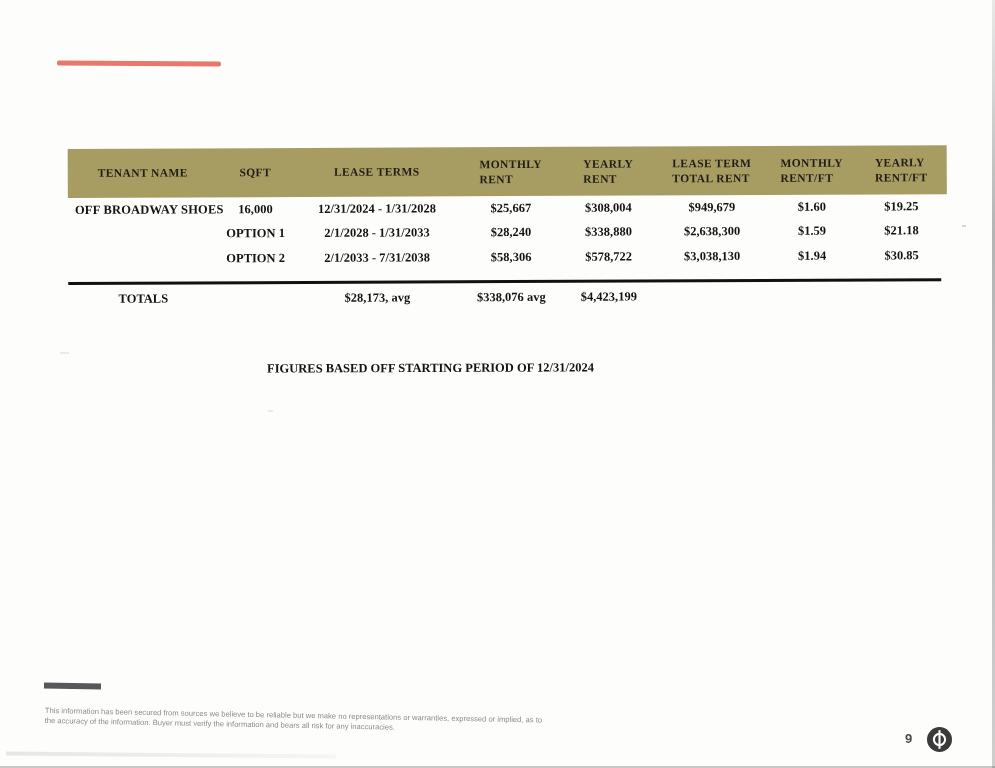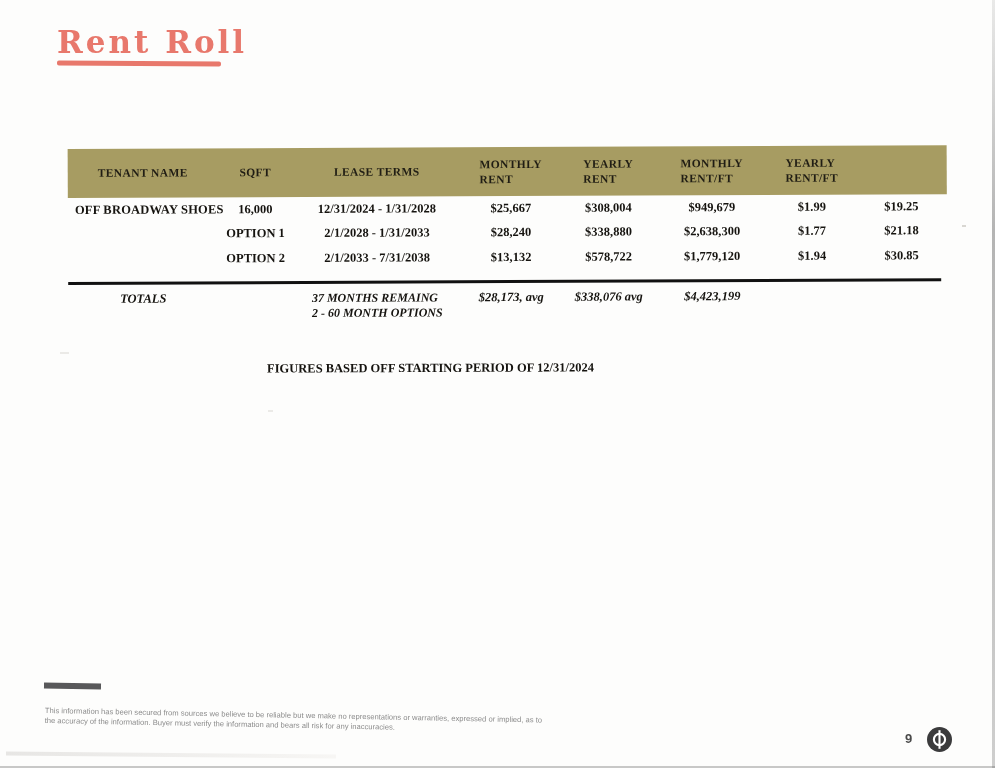--- a/index.html
+++ b/index.html
@@ -34,42 +34,41 @@
   .band{background:#a79c62;height:49px;align-items:center;}
   .hc{display:flex;justify-content:center;align-items:center;
     font-weight:bold;font-size:11.5px;letter-spacing:.4px;color:#201d14;}
   .hc span{white-space:pre-line;text-align:left;line-height:1.25;}
   .row{height:24.5px;align-items:center;font-weight:bold;font-size:12.5px;}
   .row:first-of-type{margin-top:19px;}
   .cell{text-align:center;white-space:nowrap;}
   .cell.tenant{text-align:right;padding-left:7px;letter-spacing:.2px;}
   .totals-line{border-top:3px solid #111;width:873px;margin-top:10px;}
   .totals-row{margin-top:7px;font-weight:bold;font-size:12.5px;align-items:flex-start;}
-  .totals-row .cell{white-space:normal;font-style:italic;}
+  .totals-row .cell{white-space:normal;}
   .lease-summary{display:flex;justify-content:center;}
   .lease-summary span{white-space:pre-line;text-align:left;line-height:1.25;font-size:12px;}
   .footnote{position:absolute;left:68px;top:361px;width:725px;text-align:center;
     font-weight:bold;font-size:12.5px;color:#161410;transform:rotate(-0.2deg);}
 
   
   .footer-bar{position:absolute;left:44px;top:683px;width:57px;height:6px;
     background:#58585a;transform:rotate(0.8deg);}
   .disclaimer{position:absolute;left:45px;top:706px;width:505px;
     font-family:"Liberation Sans",sans-serif;font-size:7.6px;line-height:10px;
     color:#8b8b8b;transform:rotate(1.1deg);transform-origin:left top;}
   .page-number{position:absolute;left:905px;top:731px;
     font-family:"Liberation Sans",sans-serif;font-weight:bold;font-size:13px;color:#4a4a4a;}
   .logo{position:absolute;left:926px;top:726px;width:27px;height:27px;}
 </style>
 </head>
 <body>
 
 <div class="page">
 
-  <div class="title">Rent Roll</div>
   <div class="title-underline"></div>
 
   <div class="table-wrap">
 
     <div class="grid band">
       <div class="hc">
           <span>TENANT NAME</span>
         </div>
       <div class="hc">
           <span>SQFT</span>
@@ -79,71 +78,71 @@
         </div>
       <div class="hc">
           <span>MONTHLY
 RENT</span>
         </div>
       <div class="hc">
           <span>YEARLY
 RENT</span>
         </div>
       <div class="hc">
+          <span>LEASE TERM
+TOTAL RENT</span>
+        </div>
+      <div class="hc">
           <span>MONTHLY
 RENT/FT</span>
         </div>
       <div class="hc">
           <span>YEARLY
 RENT/FT</span>
         </div>
     </div>
 
     <div class="grid row">
       <div class="cell tenant">OFF BROADWAY SHOES</div>
       <div class="cell">16,000</div>
       <div class="cell">12/31/2024  -  1/31/2028</div>
       <div class="cell">$25,667</div>
       <div class="cell">$308,004</div>
       <div class="cell">$949,679</div>
-      <div class="cell">$1.99</div>
+      <div class="cell">$1.60</div>
       <div class="cell">$19.25</div>
     </div>
 
     <div class="grid row">
       <div class="cell tenant"></div>
       <div class="cell">OPTION 1</div>
       <div class="cell">2/1/2028  -  1/31/2033</div>
       <div class="cell">$28,240</div>
       <div class="cell">$338,880</div>
       <div class="cell">$2,638,300</div>
-      <div class="cell">$1.77</div>
+      <div class="cell">$1.59</div>
       <div class="cell">$21.18</div>
     </div>
 
     <div class="grid row">
       <div class="cell tenant"></div>
       <div class="cell">OPTION 2</div>
       <div class="cell">2/1/2033  -  7/31/2038</div>
-      <div class="cell">$13,132</div>
+      <div class="cell">$58,306</div>
       <div class="cell">$578,722</div>
-      <div class="cell">$1,779,120</div>
+      <div class="cell">$3,038,130</div>
       <div class="cell">$1.94</div>
       <div class="cell">$30.85</div>
     </div>
 
     <div class="totals-line"></div>
 
     <div class="grid totals-row">
       <div class="cell">TOTALS</div>
       <div class="cell"></div>
-      <div class="cell lease-summary">
-          <span>37 MONTHS REMAING
-2 - 60 MONTH OPTIONS</span>
-        </div>
       <div class="cell">$28,173, avg</div>
       <div class="cell">$338,076 avg</div>
       <div class="cell">$4,423,199</div>
       <div class="cell"></div>
       <div class="cell"></div>
     </div>
   </div>
 
   <div class="footnote">FIGURES BASED OFF STARTING PERIOD OF 12/31/2024</div>
 

